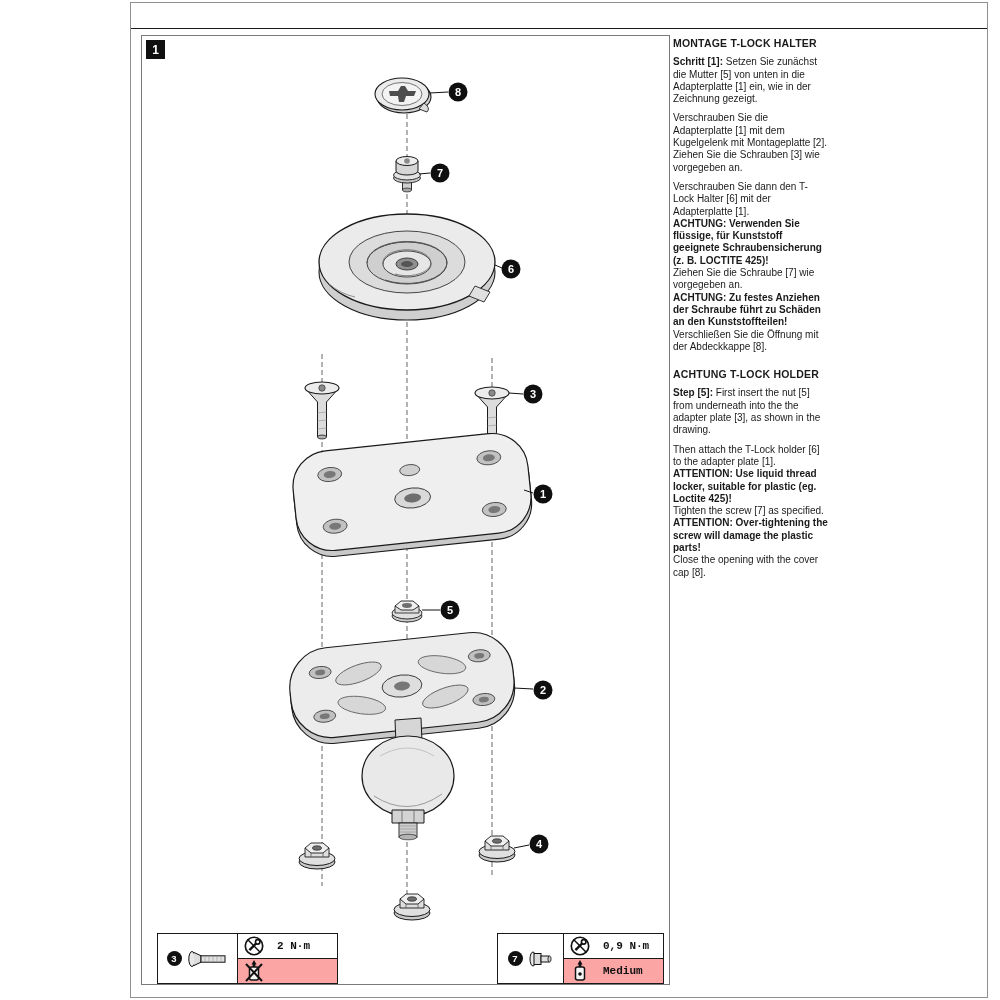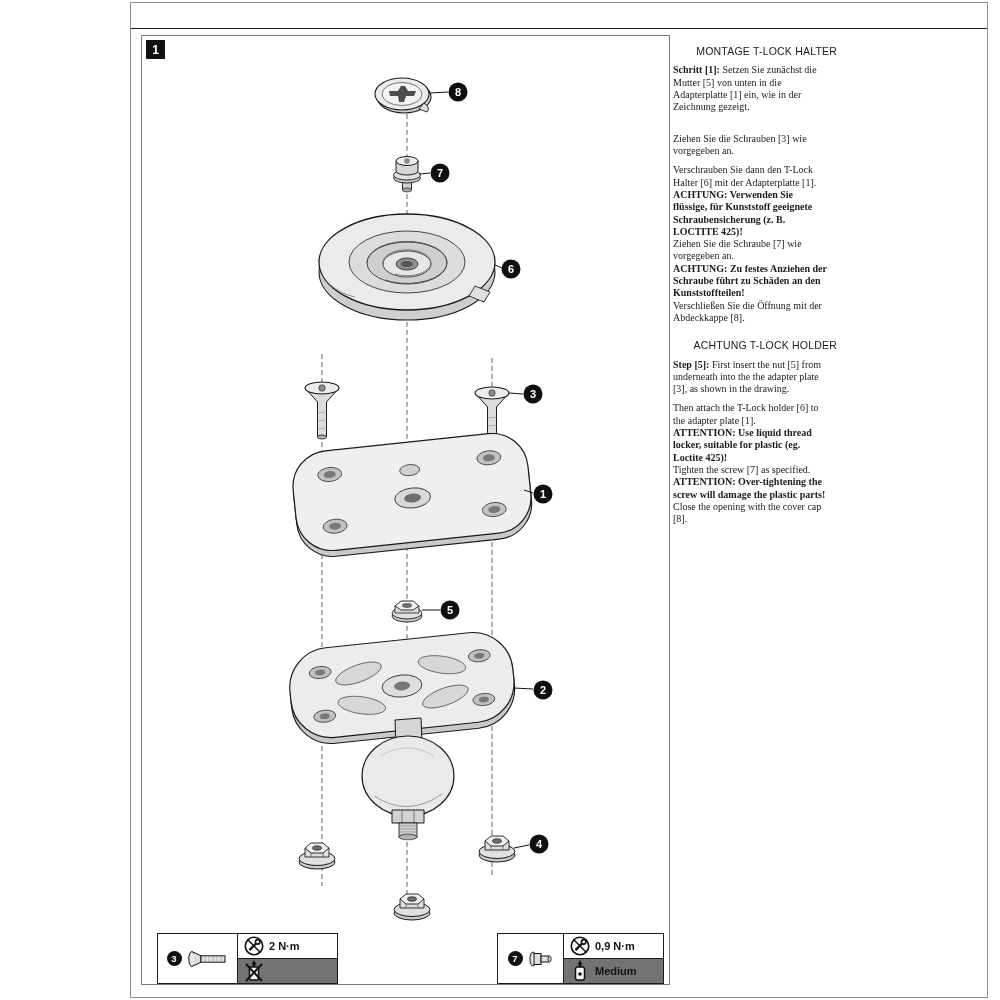--- a/index.html
+++ b/index.html
@@ -4,31 +4,31 @@
 <style>
   html,body{margin:0;padding:0;background:#fff;}
   body{width:1000px;height:1000px;position:relative;font-family:"Liberation Sans",sans-serif;color:#111;}
   .sheet{position:absolute;left:130px;top:2px;width:856px;height:994px;border:1px solid #8f8f8f;background:#fff;}
   .header-title{position:absolute;left:0;top:7px;width:1000px;text-align:center;font-size:12.5px;font-weight:bold;letter-spacing:.4px;}
   .header-rule{position:absolute;left:0;right:0;top:25px;border-top:1.8px solid #1a1a1a;}
   .diagram-box{position:absolute;left:10px;top:32px;width:527px;height:948px;border:1.2px solid #7a7a7a;}
   .fig-badge{position:absolute;left:4px;top:4px;width:19px;height:19px;background:#101010;color:#fff;font-weight:bold;font-size:12px;display:flex;align-items:center;justify-content:center;z-index:3;}
   .diagram-svg{position:absolute;left:0;top:0;}
   .instructions{position:absolute;left:542px;top:34px;width:164px;font-size:10px;line-height:12.3px;color:#1a1a1a;}
-  .instr-title{text-align:right;font-weight:normal;font-size:10.5px;margin:8px 0 7px 0;letter-spacing:.2px;}
+  .instr-title{text-align:left;font-weight:bold;font-size:10.5px;margin:0 0 7px 0;letter-spacing:.2px;}
   .instr-title.en{margin-top:15px;}
-  .instr-block{margin:0 8px 7px 0;font-family:Liberation Serif, serif;}
+  .instr-block{margin:0 8px 7px 0;}
   .b{font-weight:bold;}
   .torque-box{position:absolute;border:1.4px solid #1a1a1a;display:flex;background:#fff;box-sizing:border-box;}
   .tb-left{width:80px;border-right:1.4px solid #1a1a1a;display:flex;align-items:center;justify-content:center;gap:5px;padding:0 3px;box-sizing:border-box;}
   .tb-left.narrow{width:66px;}
   .tb-right{flex:1;display:flex;flex-direction:column;min-width:0;}
-  .tb-row{flex:1;display:flex;align-items:center;gap:4px;padding:0 5px;}
+  .tb-row{flex:1;display:flex;align-items:center;gap:12px;padding:0 5px;font-family:Liberation Mono, monospace;}
   .tb-row + .tb-row{border-top:1.4px solid #1a1a1a;}
-  .tb-row.shaded{background:#737373;}
+  .tb-row.shaded{background:#fca5a5;}
   .tb-label{font-weight:bold;font-size:11px;white-space:nowrap;}
   .badge{min-width:15px;height:15px;border-radius:50%;background:#101010;color:#fff;font-size:9.5px;font-weight:bold;display:flex;align-items:center;justify-content:center;}
 </style>
 </head>
 <body>
 
 <div class="header-title">MONTAGE / MOUNTING</div>
 
 <div class="sheet">
   <div class="header-rule"></div>
@@ -284,21 +284,21 @@
           <span class="tb-label">Medium</span>
         </div>
       </div>
     </div>
   </div>
 
   <div class="instructions">
     <h3 class="instr-title">MONTAGE T-LOCK HALTER</h3>
     <div>
         <p class="instr-block"><span class="b">Schritt [1]:  </span><span>Setzen Sie zunächst die Mutter [5] von unten in die Adapterplatte [1] ein, wie in der Zeichnung gezeigt. </span></p>
-        <p class="instr-block"><br><span>Ziehen Sie die Schrauben [3] wie vorgegeben an. </span></p>
+        <p class="instr-block"><span>Verschrauben Sie die Adapterplatte [1] mit dem Kugelgelenk mit Montageplatte [2]. </span><br><span>Ziehen Sie die Schrauben [3] wie vorgegeben an. </span></p>
         <p class="instr-block"><span>Verschrauben Sie dann den T-Lock Halter [6] mit der Adapterplatte [1]. </span><br><span class="b">ACHTUNG: Verwenden Sie flüssige, für Kunststoff geeignete Schraubensicherung (z. B. LOCTITE 425)! </span><br><span>Ziehen Sie die Schraube [7] wie vorgegeben an. </span><br><span class="b">ACHTUNG: Zu festes Anziehen der Schraube führt zu Schäden an den Kunststoffteilen! </span><br><span>Verschließen Sie die Öffnung mit der Abdeckkappe [8]. </span></p>
       </div>
     <h3 class="instr-title en">ACHTUNG T-LOCK HOLDER</h3>
     <div>
         <p class="instr-block"><span class="b">Step [5]:  </span><span>First insert the nut [5] from underneath into the the adapter plate [3], as shown in the drawing. </span></p>
         <p class="instr-block"><span>Then attach the T-Lock holder [6] to the adapter plate [1]. </span><br><span class="b">ATTENTION: Use liquid thread locker, suitable for plastic (eg. Loctite 425)! </span><br><span>Tighten the screw [7] as specified. </span><br><span class="b">ATTENTION: Over-tightening the screw will damage the plastic parts! </span><br><span>Close the opening with the cover cap [8]. </span></p>
       </div>
   </div>
 </div>
 

